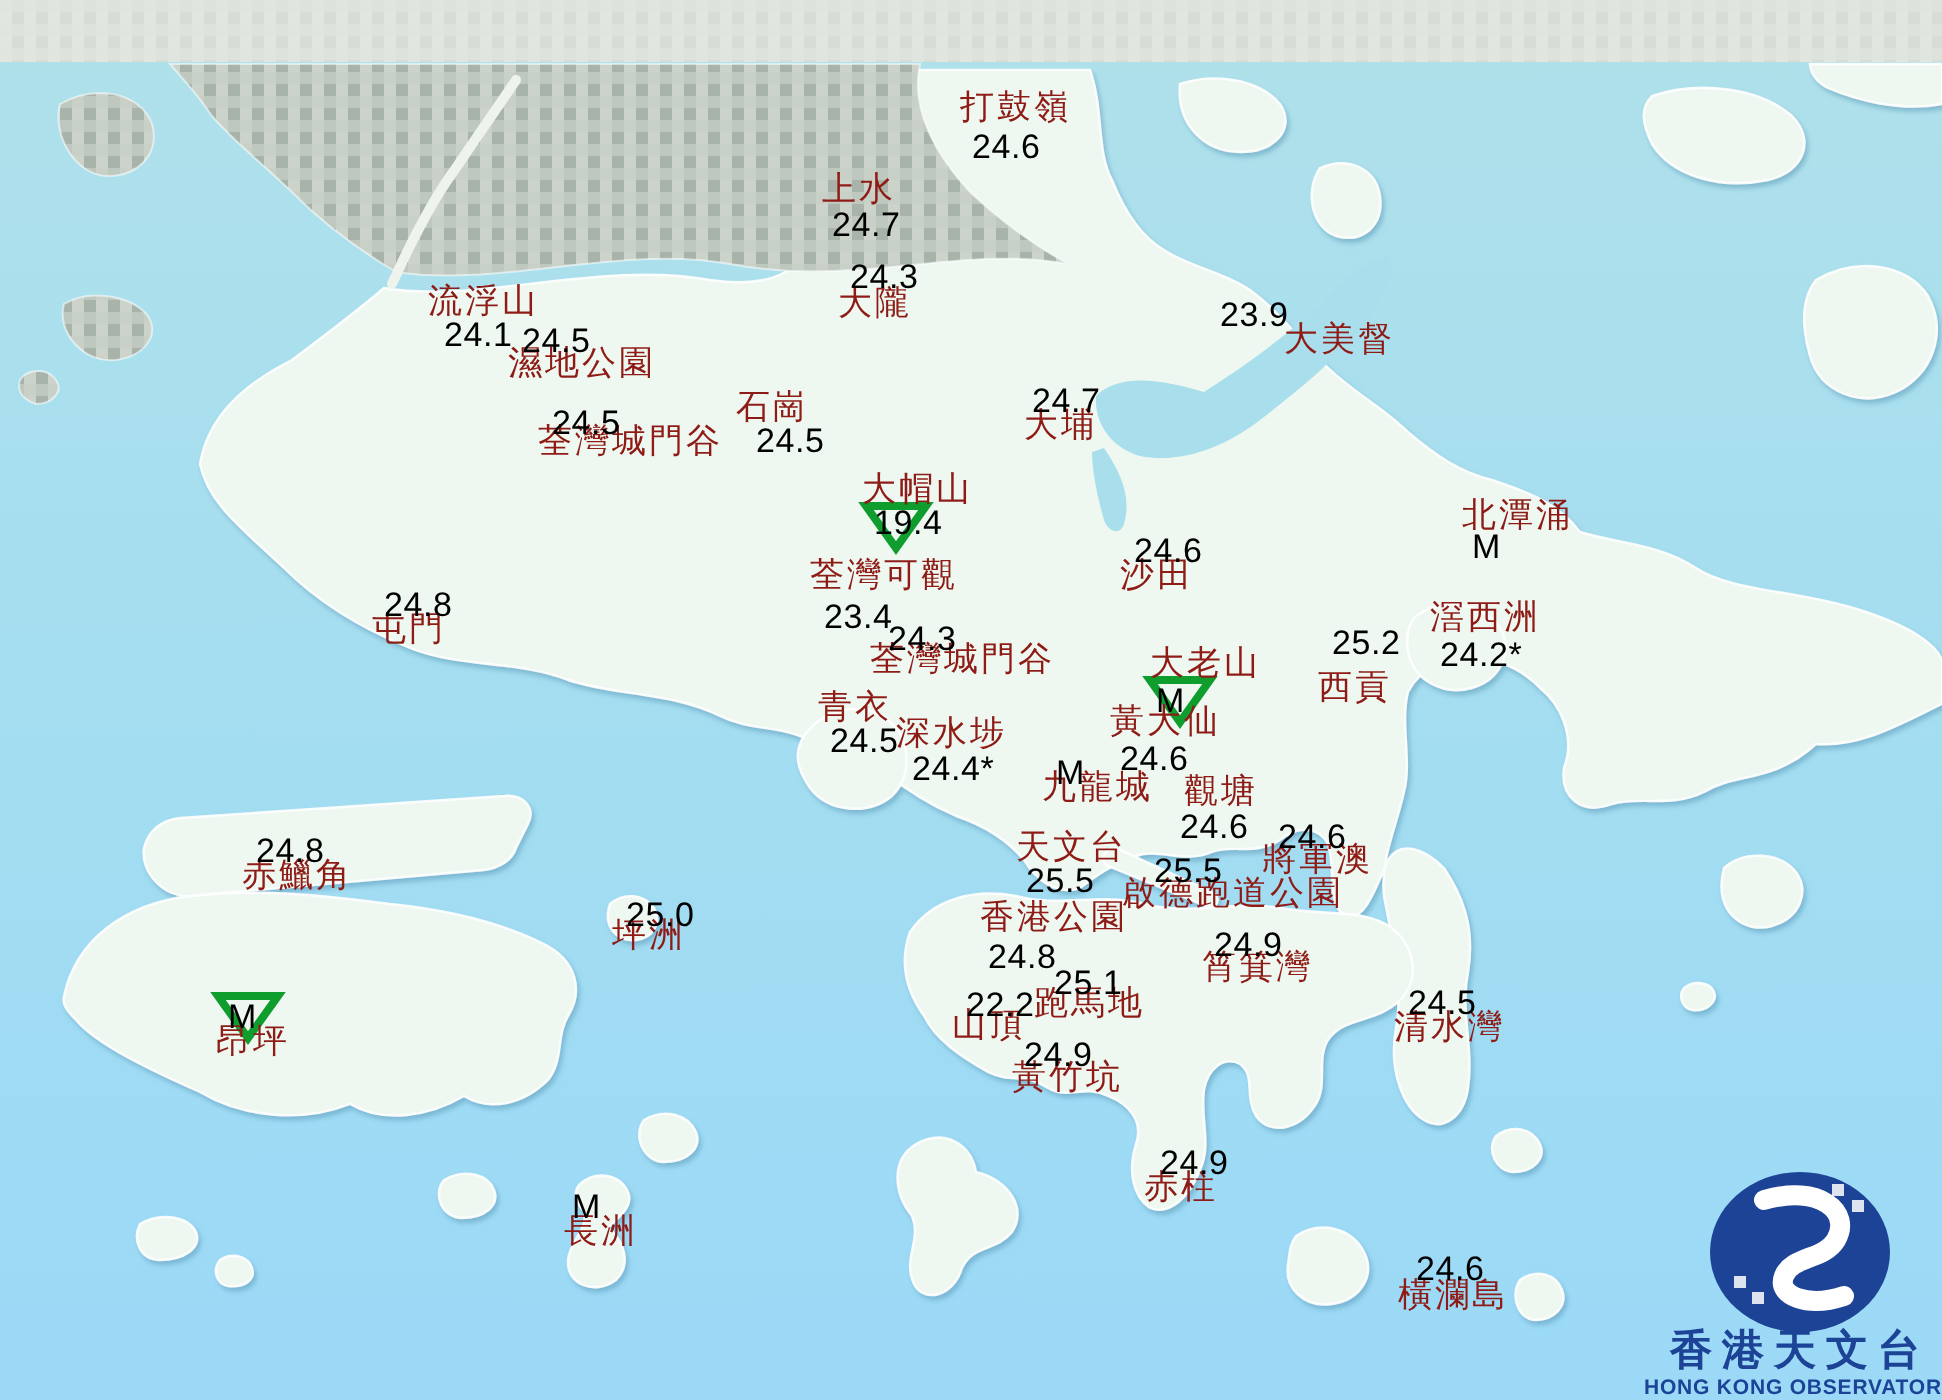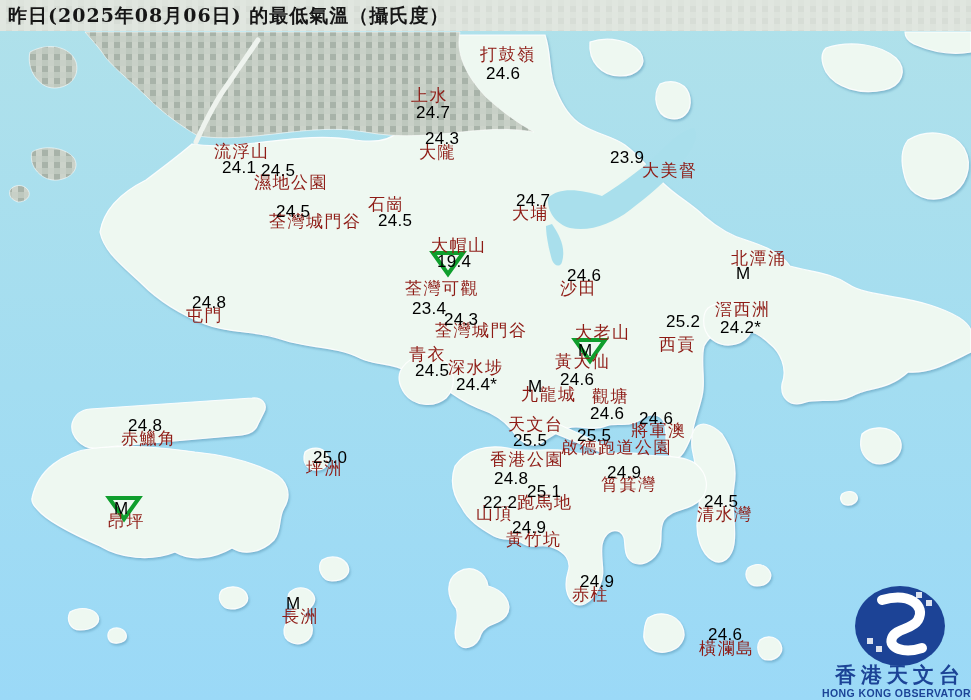--- a/index.html
+++ b/index.html
@@ -204,21 +204,20 @@
         <rect x="16" y="-34" width="6" height="6"></rect>
         <rect x="26" y="-26" width="6" height="6"></rect>
         <rect x="-24" y="20" width="6" height="6"></rect>
         <rect x="-33" y="12" width="6" height="6"></rect>
       </g>
       <text x="0" y="56" text-anchor="middle" fill="#1c4396" font-size="21" font-weight="bold" letter-spacing="5" font-family="DejaVu Serif, Liberation Serif, serif">香港天文台</text>
       <text x="0" y="71" text-anchor="middle" fill="#1c4396" font-size="10.5" font-weight="bold" letter-spacing="0.4" font-family="Liberation Sans, DejaVu Sans, sans-serif">HONG KONG OBSERVATORY</text>
     </g>
   </svg>
 
-  <div id="title">昨日(2025年08月06日) 的最低氣溫（攝氏度）</div>
 
   <div id="stations">
       <div class="st-name" style="left: 480px; top: 46px;">打鼓嶺</div>
       <div class="st-value" style="left: 486px; top: 65px;">24.6</div>
       <div class="st-name" style="left: 411px; top: 87px;">上水</div>
       <div class="st-value" style="left: 416px; top: 104px;">24.7</div>
       <div class="st-name" style="left: 419px; top: 144px;">大隴</div>
       <div class="st-value" style="left: 425px; top: 130px;">24.3</div>
       <div class="st-name" style="left: 606px; top: 162px; margin-left: 36px;">大美督</div>
       <div class="st-value" style="left: 610px; top: 149px;">23.9</div>

